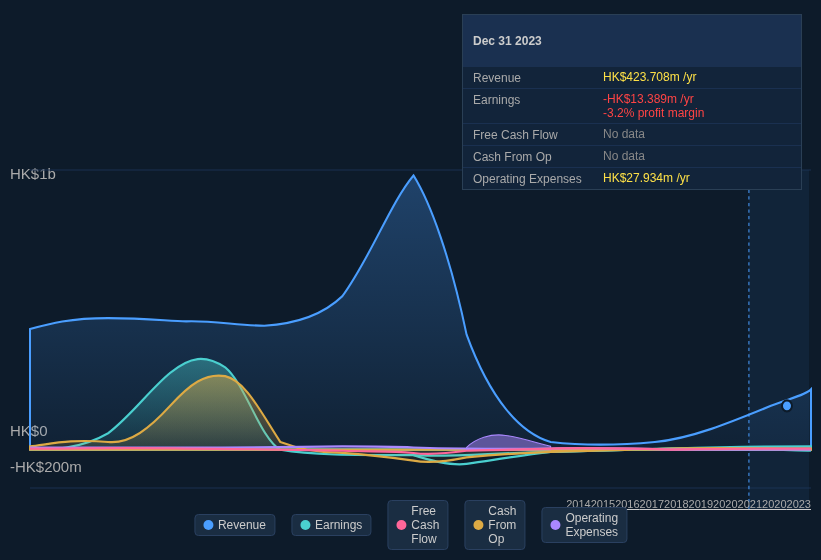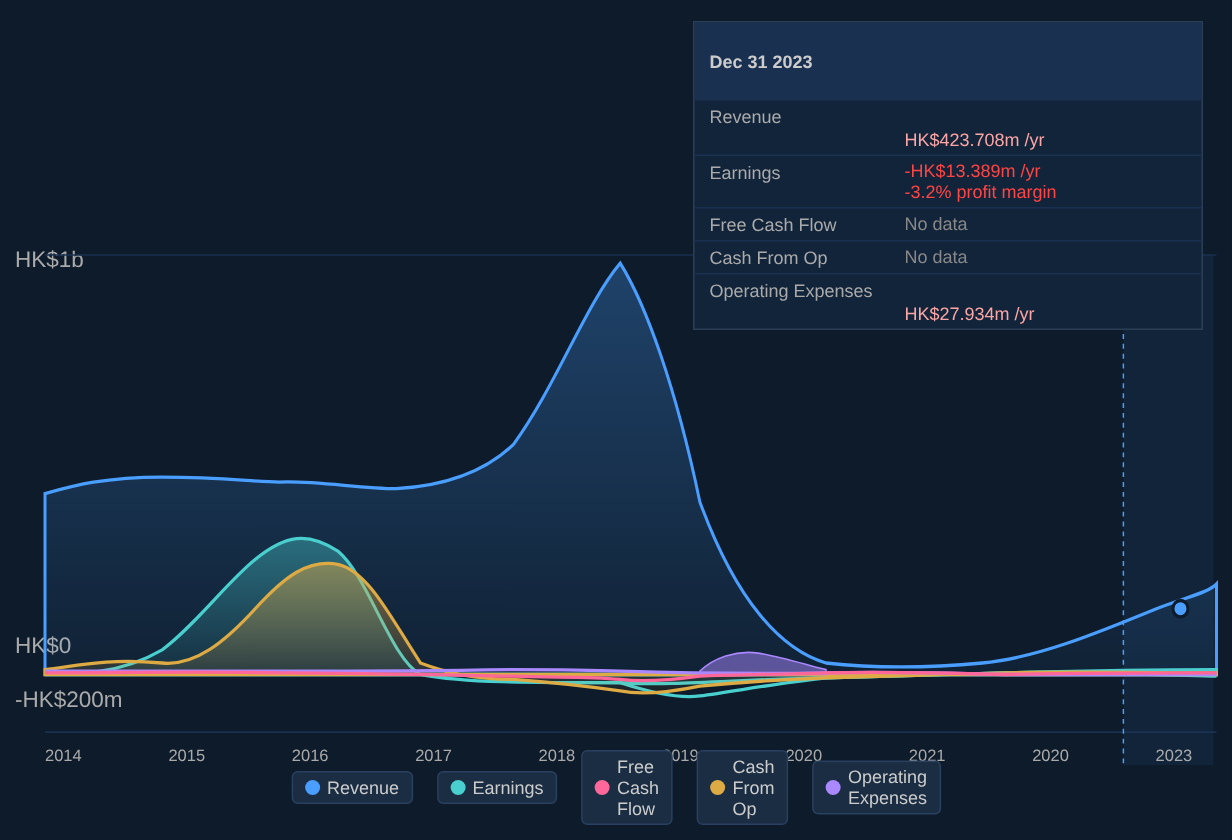--- a/index.html
+++ b/index.html
@@ -53,21 +53,21 @@
       width: 130px;
       flex-shrink: 0;
       font-size: 12px;
       padding-top: 1px;
     }
 
     .tooltip-value {
       font-size: 12px;
     }
 
-    .tooltip-value.blue { color: #fca5a5; margin-top: 16px; }
+    .tooltip-value.blue { color: #fde047; }
     .tooltip-value.red { color: #ff4444; }
     .tooltip-value.gray { color: #888; text-align: center; }
 
     .tooltip-sub {
       font-size: 12px;
       color: #ff4444;
       display: block;
     }
 
     
@@ -252,21 +252,21 @@
            C 340,257 360,256 383,258
            C 400,260 420,258 436,256
            C 460,255 490,255 520,254
            C 560,253 600,254 640,255
            C 680,254 740,254 780,254" fill="none" stroke="#ff6699" stroke-width="2"></path>
 
       <circle cx="756" cy="215" r="5" fill="#4a9eff" stroke="#0d1b2a" stroke-width="2"></circle>
     </svg>
   </div>
 
-  <div style="position:absolute; bottom:50px; left:30px; right:26px; display:flex; justify-content:space-between;">
+  <div style="position:absolute; bottom:50px; left:30px; right:10px; display:flex; justify-content:flex-end;text-decoration:underline;">
     <span class="x-label">2014</span>
     <span class="x-label">2015</span>
     <span class="x-label">2016</span>
     <span class="x-label">2017</span>
     <span class="x-label">2018</span>
     <span class="x-label">2019</span>
     <span class="x-label">2020</span>
     <span class="x-label">2021</span>
     <span class="x-label">2020</span>
     <span class="x-label">2023</span>

